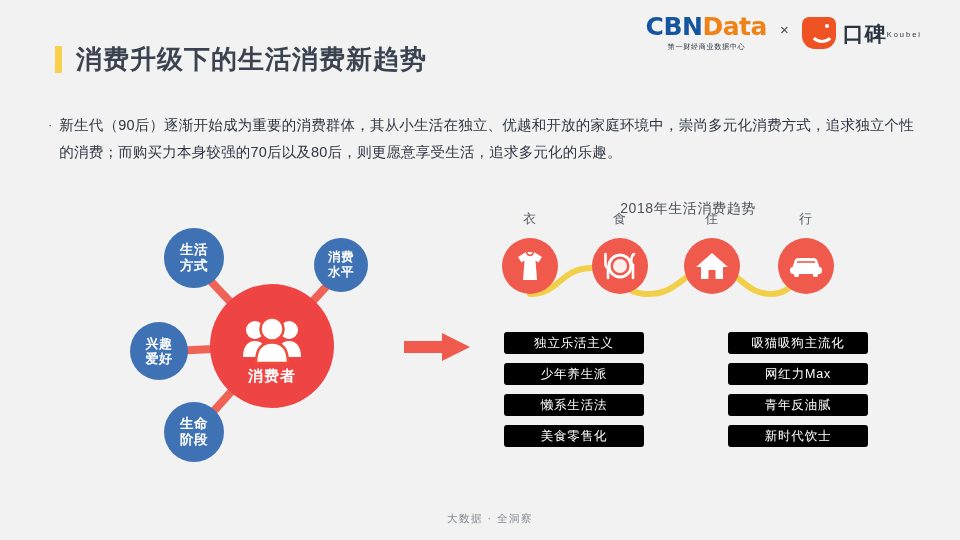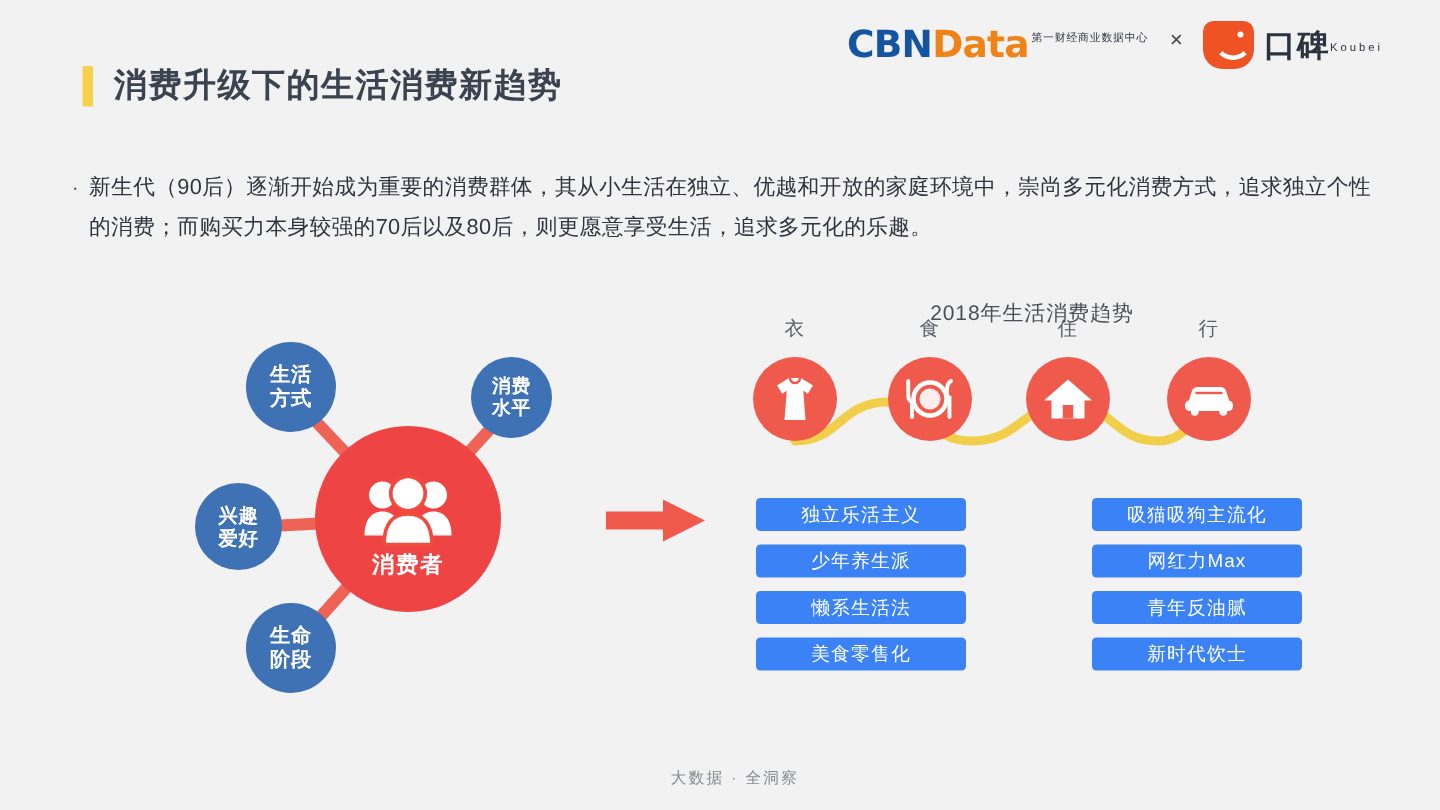--- a/index.html
+++ b/index.html
@@ -27,37 +27,37 @@
     align-items: center;
   }
   #title-accent {
     width: 7px;
     height: 27px;
     background: #f7d14a;
     border-radius: 1px;
     margin-right: 14px;
   }
   #page-title {
-    font-size: 22px;
+    font-size: 26px;
     font-weight: bold;
     color: #3b4250;
     letter-spacing: 1px;
     white-space: nowrap;
   }
 
   
   #logo-lockup {
     position: absolute;
     right: 38px;
     top: 14px;
     display: flex;
     align-items: center;
     gap: 11px;
   }
-  .cbn-block { display: flex; flex-direction: row; }
+  .cbn-block { display: flex; flex-direction: column; align-items: center; }
   .cbn-word {
     font-size: 25px;
     font-weight: bold;
     letter-spacing: -0.5px;
     line-height: 1;
     font-family: "DejaVu Sans", sans-serif;
   }
   .cbn-blue { color: #15559f; }
   .cbn-orange { color: #f08218; }
   .cbn-sub {
@@ -222,21 +222,21 @@
   #node-1, #cat-1 { left: 104px; }
   #node-2, #cat-2 { left: 196px; }
   #node-3, #cat-3 { left: 290px; }
 
   .tag-col { position: absolute; top: 132px; width: 140px; }
   #tag-col-left  { left: 16px; }
   #tag-col-right { left: 240px; }
   .tag {
     height: 22px;
     margin-bottom: 9px;
-    background: #3b82f6;
+    background: #000000;
     border-radius: 3px;
     color: #ffffff;
     font-size: 12.5px;
     display: flex;
     align-items: center;
     justify-content: center;
     letter-spacing: 0.8px;
   }
 
   

